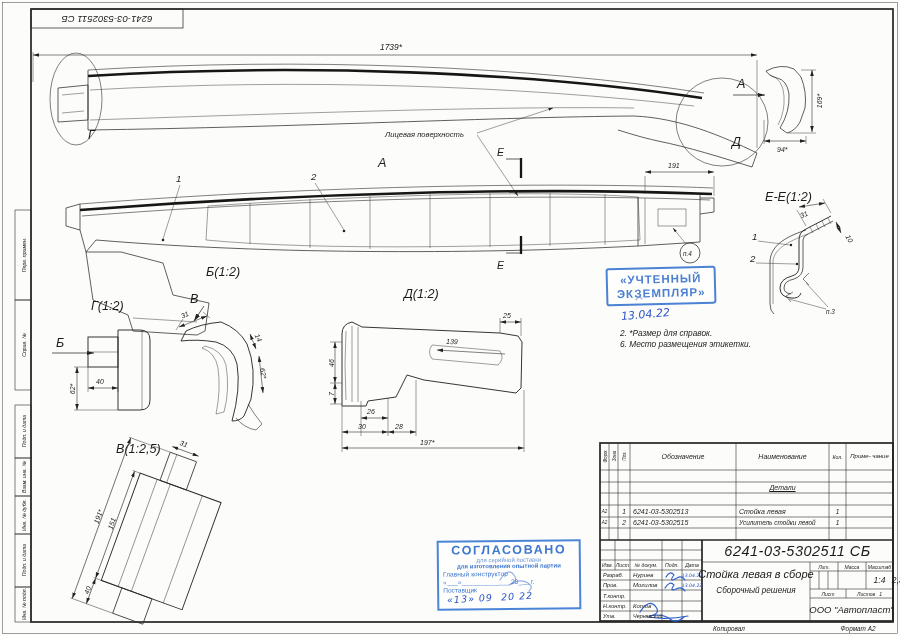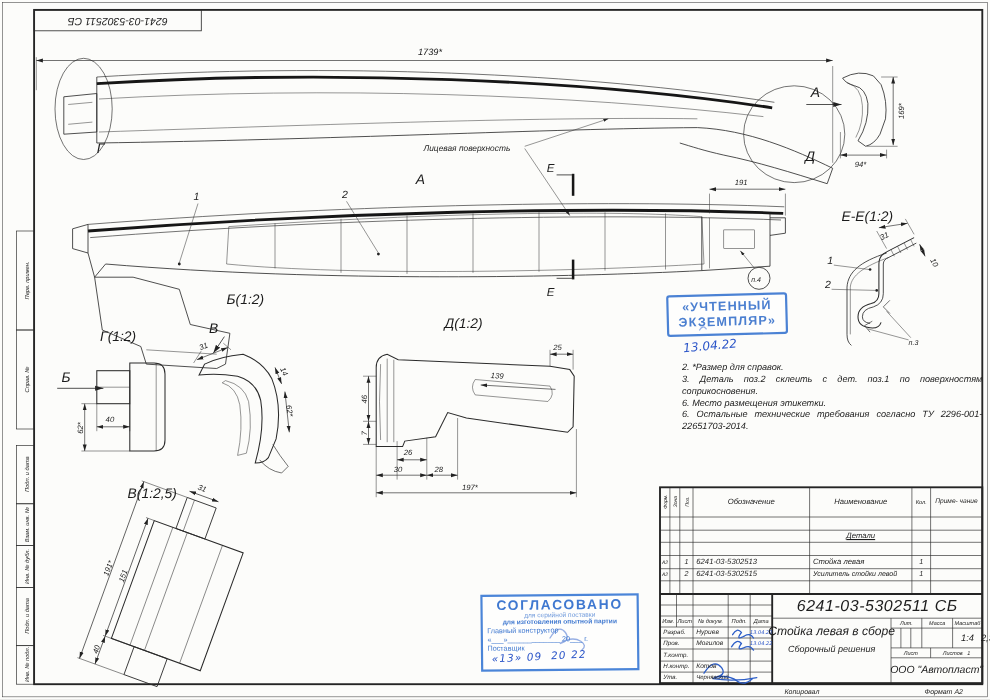--- a/index.html
+++ b/index.html
@@ -270,23 +270,21 @@
     <path class="bl" d="M665,588 q5,-8 9,-3 q-5,7 2,4 q6,-3 9,2"></path>
     <path class="bl" d="M640,612 q9,-14 16,-5 q5,7 -7,9 q13,-3 21,3 q6,5 14,-2"></path>
     <path class="bl" d="M648,617 q20,3 40,-1"></path>
     <path class="bl" d="M500,580 q8,-13 14,-5 q5,7 -5,10 q11,-7 19,-2 q6,4 1,8"></path>
     <path class="bl" d="M636,300 q3,-5 6,-1"></path>
   </g>
 </svg>
 
 <div class="notes">
   <div class="note">2. *Размер для справок.</div>
-  <div class="note">3. Деталь поз.2 склеить с дет. поз.1 по поверхностям соприкосновения.</div>
   <div class="note">6. Место размещения этикетки.</div>
-  <div class="note">6. Остальные технические требования согласно ТУ 2296-001-22651703-2014.</div>
 </div>
 
 <div class="stamp1">
   <div>«УЧТЕННЫЙ</div>
   <div>ЭКЗЕМПЛЯР»</div>
 </div>
 <div class="hand" style="left:621px;top:308px;font-size:11px;transform:rotate(-5deg);">13.04.22</div>
 
 <div class="stamp2">
   <div class="s2-title">СОГЛАСОВАНО</div>

